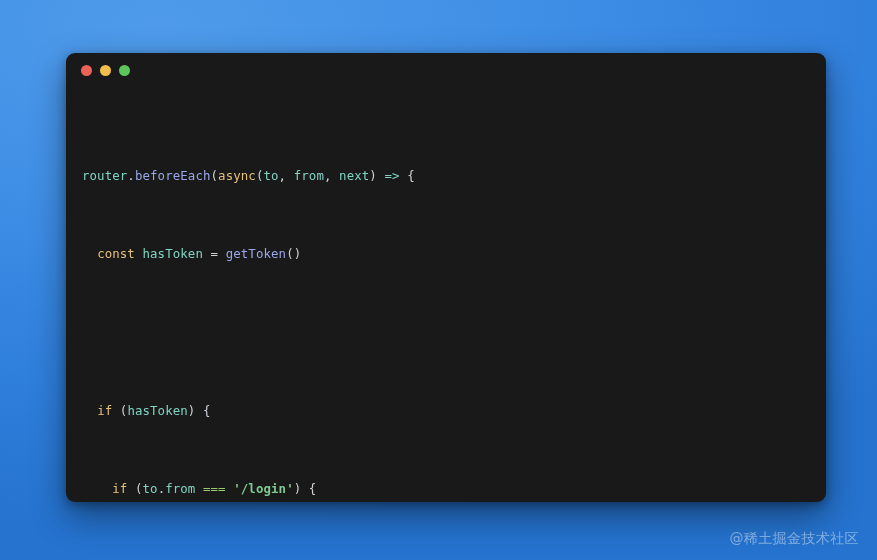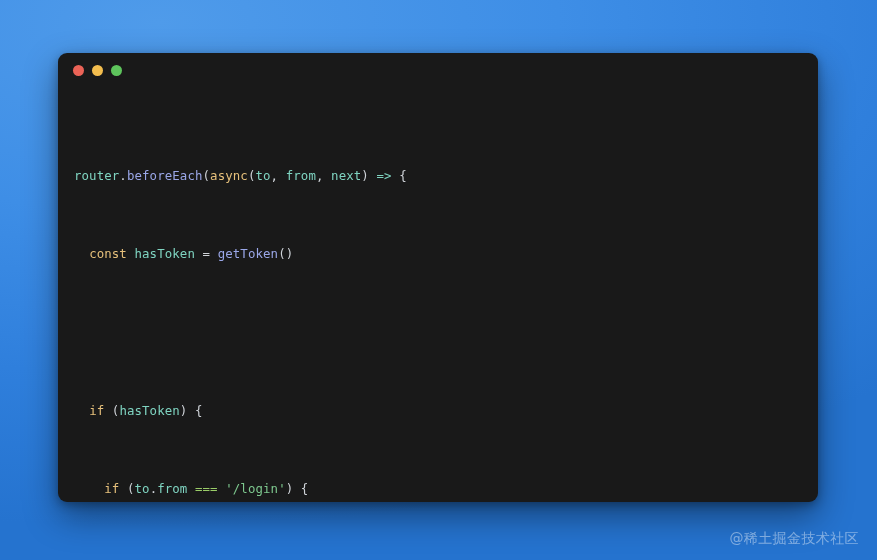--- a/index.html
+++ b/index.html
@@ -18,21 +18,21 @@
 
   #backdrop {
     position: absolute;
     inset: 0;
     background:
       radial-gradient(ellipse 120% 90% at 18% 4%, #4f9bea 0%, #3e8ee6 38%, #2f7fdc 70%, #2573cf 100%);
   }
 
   #window {
     position: absolute;
-    left: 58px;
+    left: 66px;
     top: 53px;
     width: 760px;
     height: 449px;
     background: #191919;
     border-radius: 9px;
     box-shadow: 0 14px 34px rgba(0,0,0,0.42), 0 3px 10px rgba(0,0,0,0.3);
     overflow: hidden;
   }
 
   #titlebar {
@@ -62,21 +62,21 @@
     color: #d5d8dc;
     letter-spacing: 0.1px;
   }
 
   .line { height: 19.6px; }
 
   
   .kw      { color: #e6c07b; }  
   .fn      { color: #9aa7e8; }  
   .var     { color: #7fd4c1; }  
-  .str     { color: #7ec98f; }  
+  .str     { color: #7ec98f; font-weight: bold; }  
   .op      { color: #cfd3d8; }  
   .opg     { color: #9acd68; }  
   .plain   { color: #cfd3d8; }
 
   #watermark {
     position: absolute;
     right: 18px;
     bottom: 12px;
     font-family: "DejaVu Sans", sans-serif;
     font-size: 14px;

